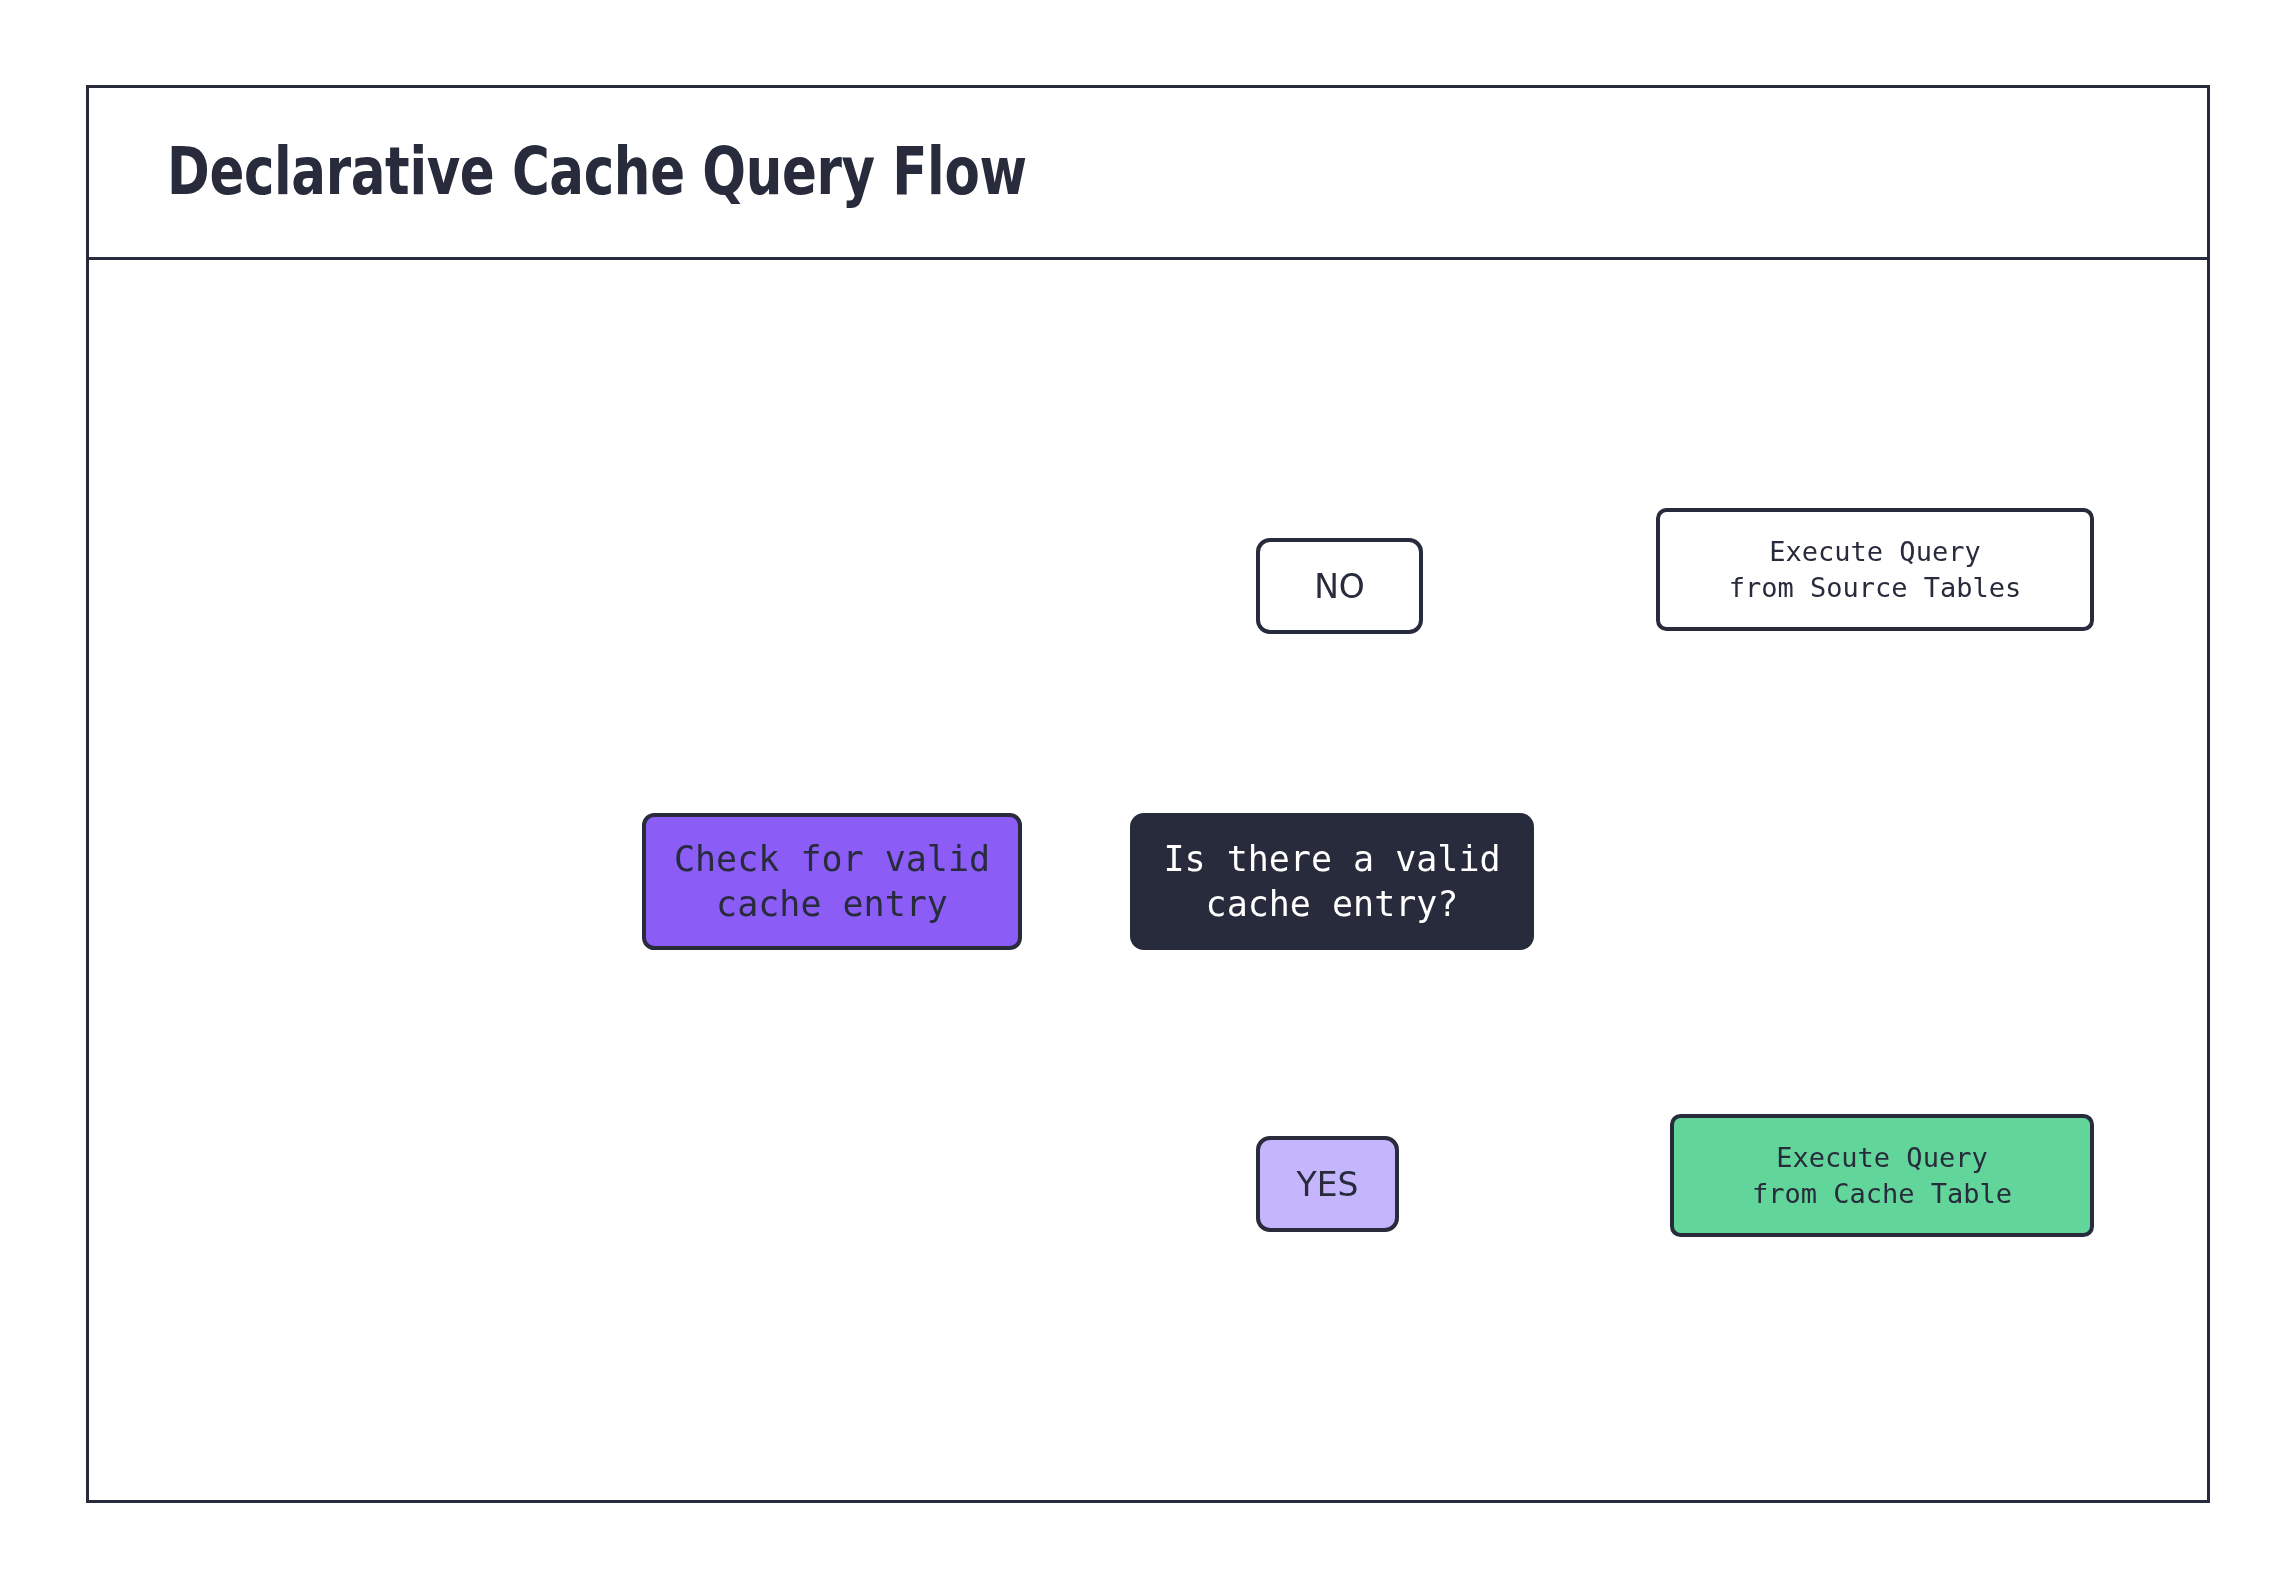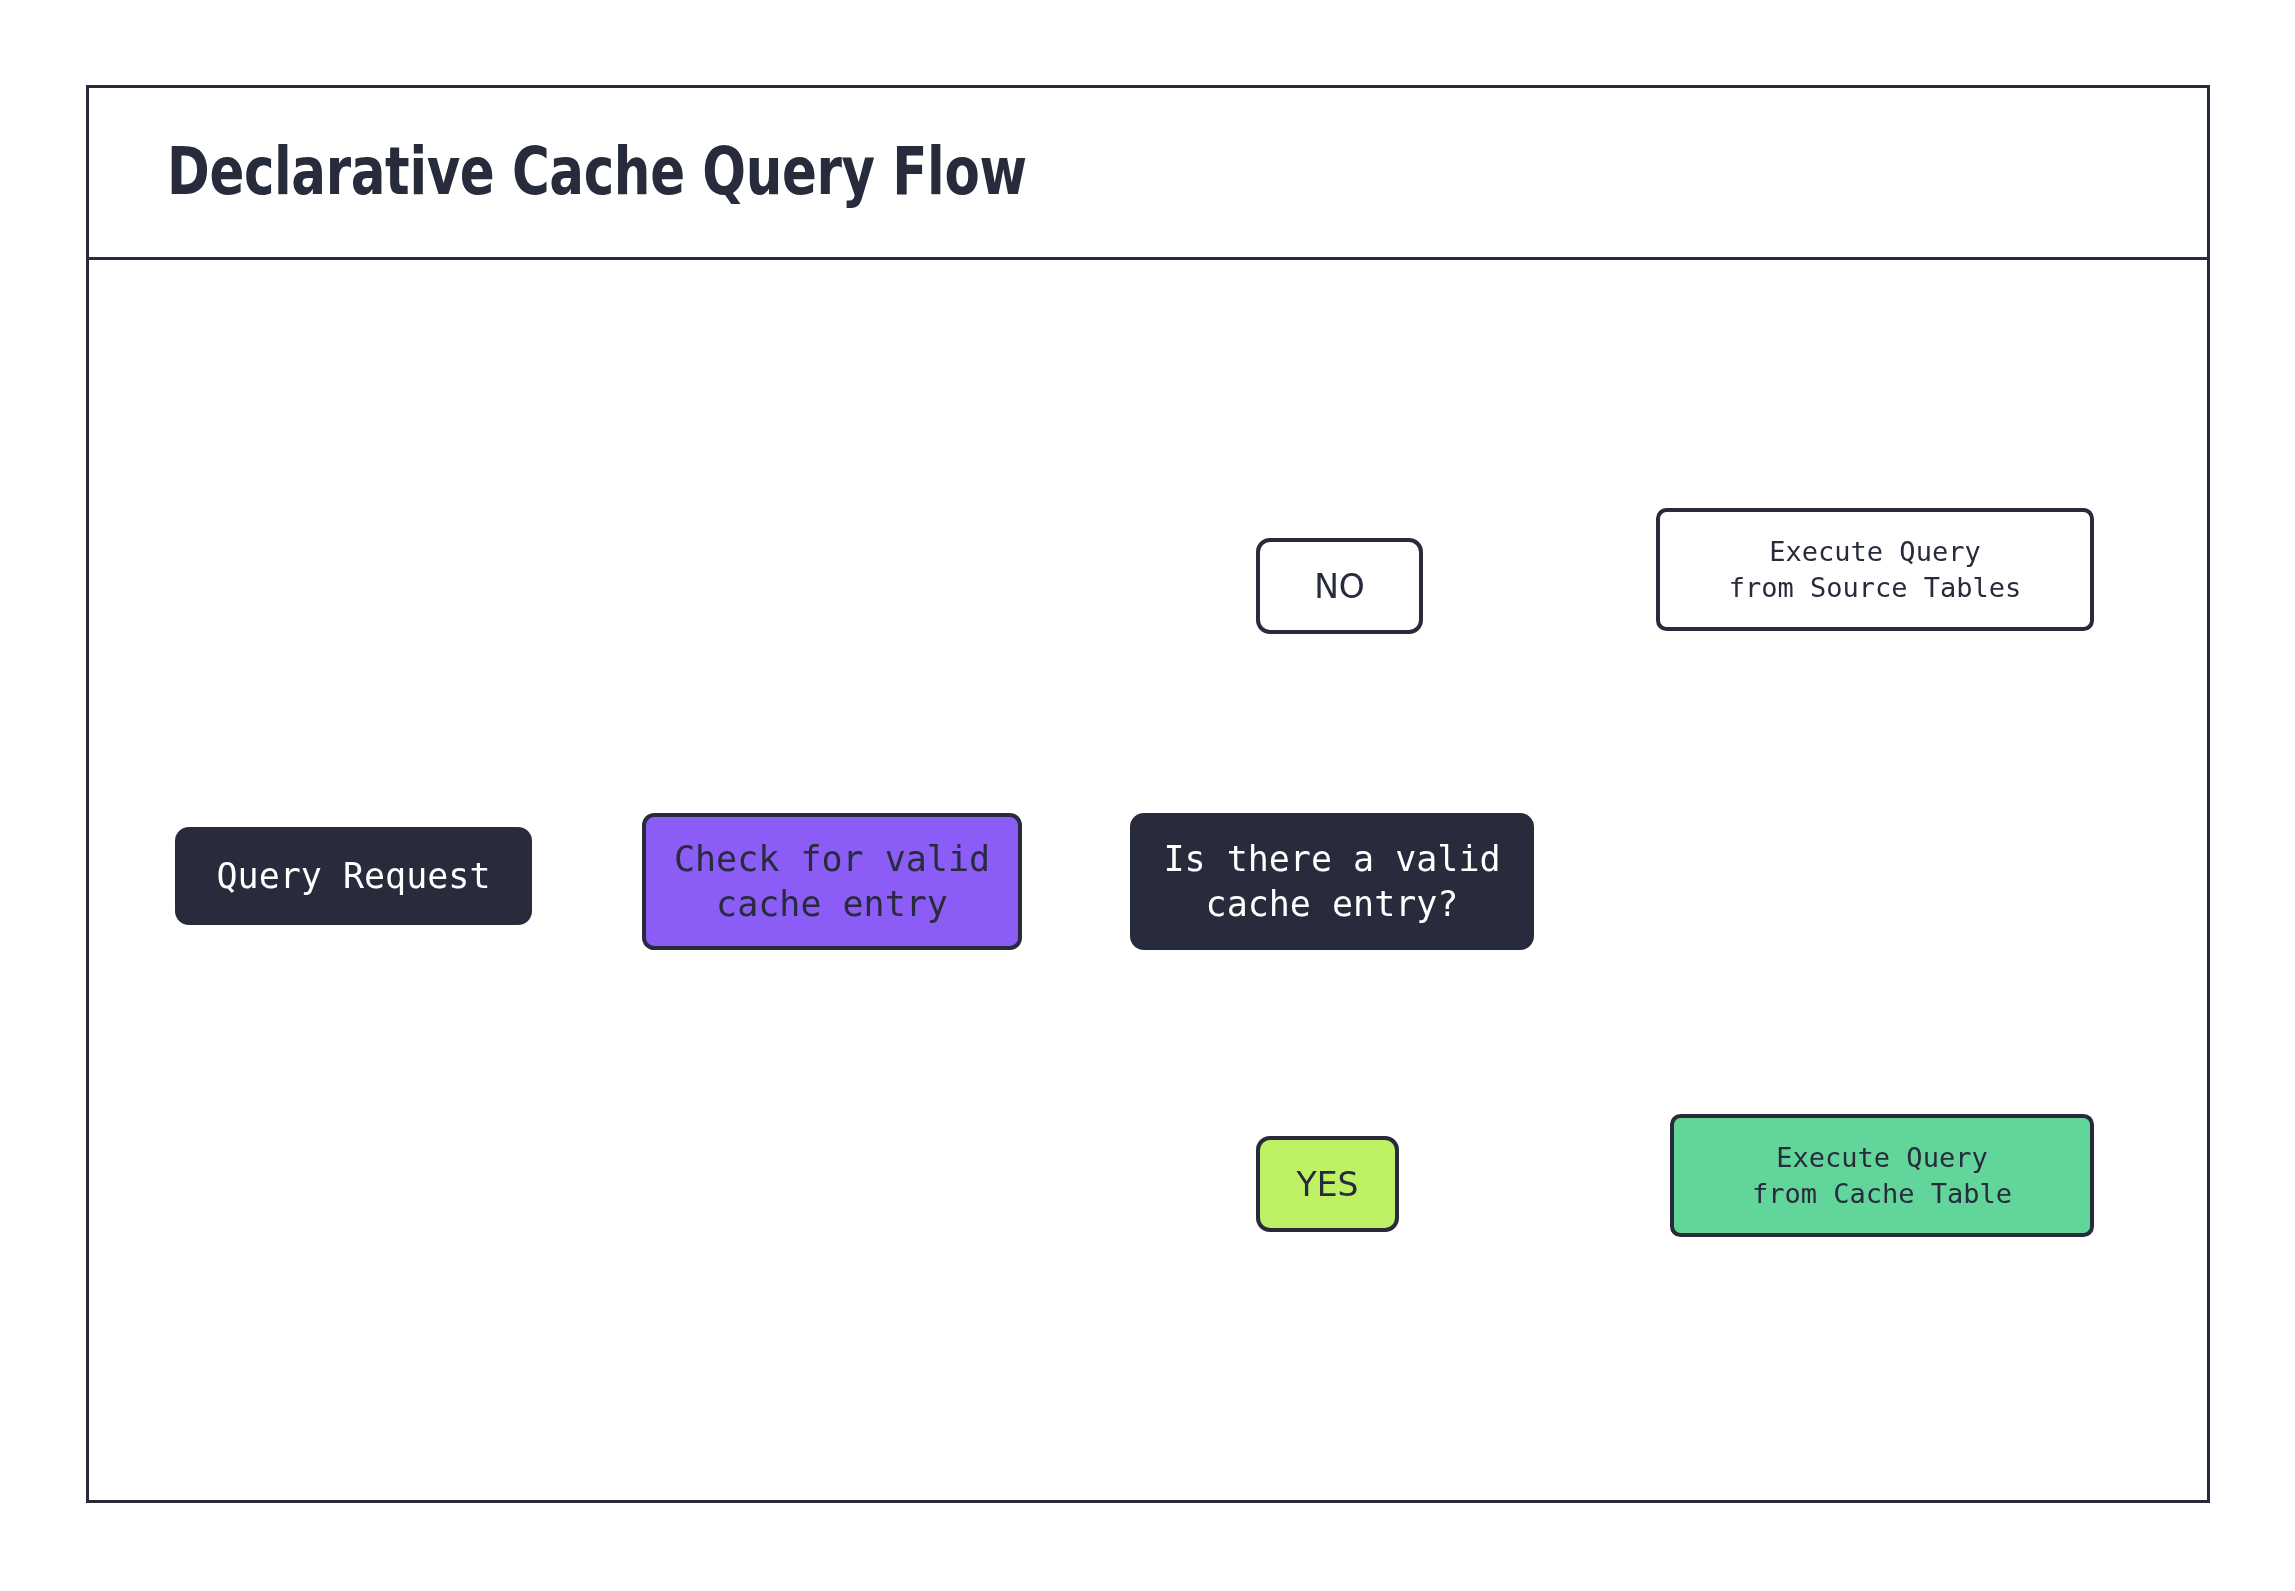--- a/index.html
+++ b/index.html
@@ -104,21 +104,21 @@
     display: flex;
     align-items: center;
     justify-content: center;
     font-family: "DejaVu Sans", sans-serif;
     font-size: 33px;
     border-radius: 14px;
   }
   #label-no  { left: 1256px; top: 538px;  width: 167px; height: 96px;
                background:#ffffff; color:#272b3b; border:4.4px solid #272b3b; }
   #label-yes { left: 1256px; top: 1136px; width: 143px; height: 96px;
-               background:#bef264; color:#272b3b; border:4.4px solid #272b3b; }
+               background:#c4b5fd; color:#272b3b; border:4.4px solid #272b3b; }
 
   
   .db-label {
     position: absolute;
     box-sizing: border-box;
     display: flex;
     align-items: center;
     justify-content: center;
     text-align: center;
     font-family: "DejaVu Sans Mono", monospace;
@@ -182,21 +182,20 @@
       <path d="M 1855 1484 A 274 91 0 0 1 2403 1484"></path>
       <path d="M 1855 1528 A 274 91 0 0 0 2403 1528"></path>
     </g>
   </svg>
 
   <div class="frame"></div>
   <div class="frame-header">
     <div class="title">Declarative Cache Query Flow</div>
   </div>
 
-  <div id="node-query-request" class="node dark">Query Request</div>
 
   <div id="node-check-cache" class="node green">Check for valid
 cache entry</div>
 
   <div id="node-decision" class="node dark">Is there a valid
 cache entry?</div>
 
   <div id="label-no" class="branch-label">NO</div>
 
   <div id="label-yes" class="branch-label">YES</div>

